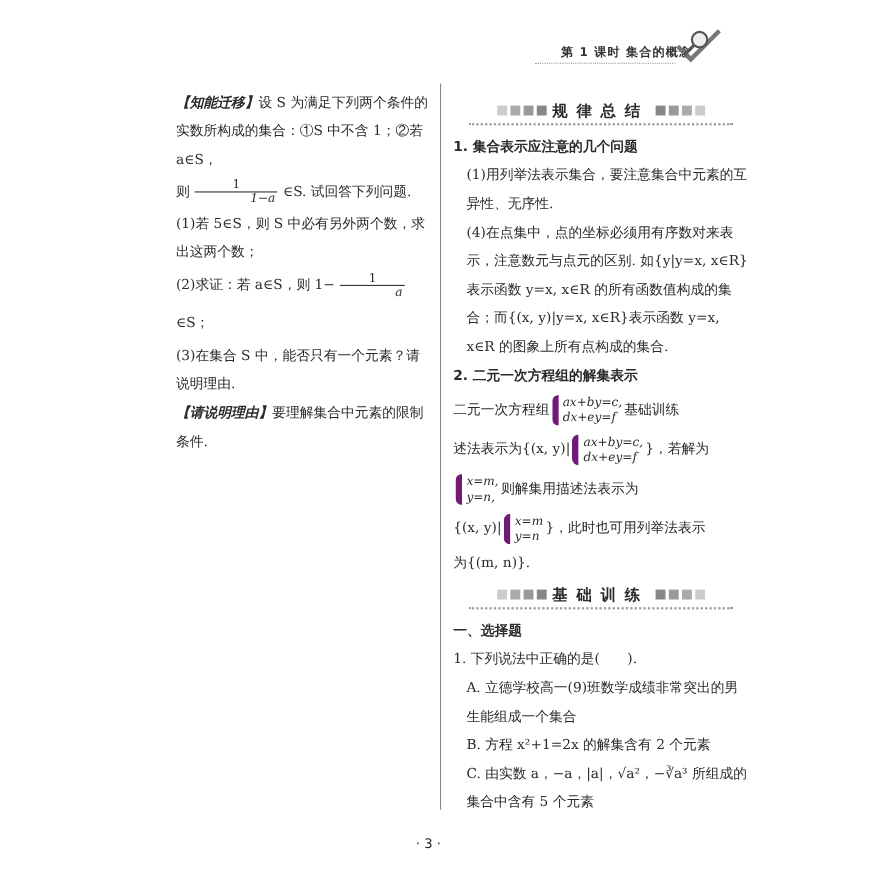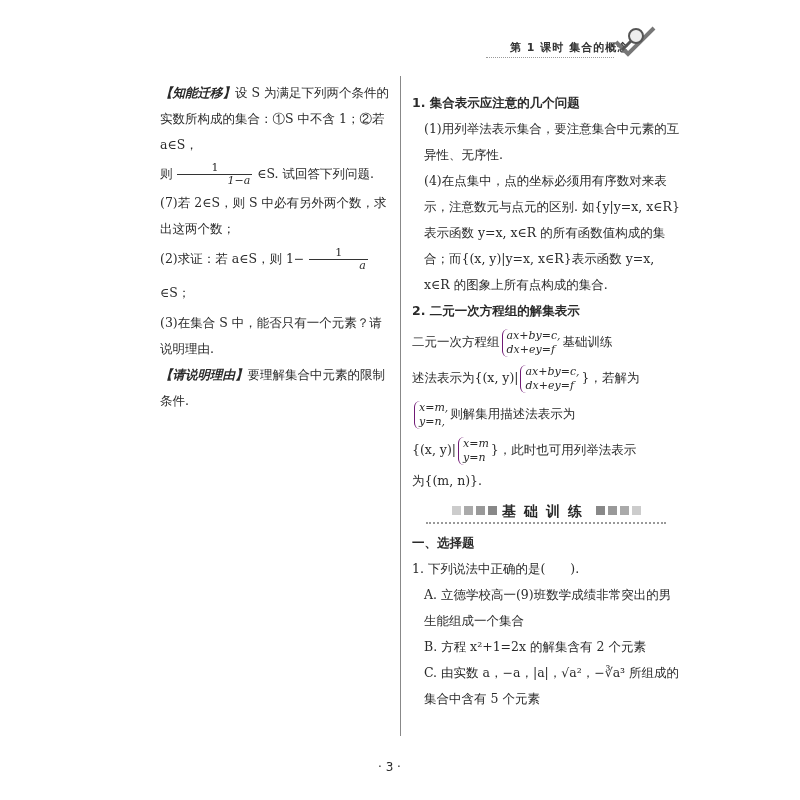--- a/index.html
+++ b/index.html
@@ -17,21 +17,21 @@
   .indent1 { padding-left:12px; }
   .bold { font-weight:bold; font-family:"DejaVu Sans", sans-serif; }
   .bk { font-weight:bold; font-family:"DejaVu Sans", sans-serif;font-style:italic; }
   .frac { display:inline-block; vertical-align:middle; text-align:center; font-size:11px; line-height:12px; margin:0 1px; }
   .frac .num { display:block; border-bottom:1px solid #333; padding:0 2px; }
   .frac .den { display:block; padding:0 2px; font-style:italic;margin-left:48px; }
   .banner { position:relative; height:26px; margin:0 0 4px 0; }
   .banner .sq { position:absolute; top:6px; width:9px; height:9px; }
   .banner .lbl { position:absolute; left:0; width:100%; text-align:center; top:0; font-size:14px; line-height:22px; letter-spacing:8px; font-weight:bold; }
   .banner .rule { position:absolute; left:14px; right:14px; top:22px; border-bottom:2px dotted #999; }
-  .sys { display:inline-block; vertical-align:middle; border-left:1px solid #701a75; border-radius:6px 0 0 6px; padding-left:4px; font-style:italic; font-size:11px; line-height:14px; margin:0 2px; }
+  .sys { display:inline-block; vertical-align:middle; border-left:6px solid #701a75; border-radius:6px 0 0 6px; padding-left:4px; font-style:italic; font-size:11px; line-height:14px; margin:0 2px; }
   .pg { position:absolute; left:378px; top:760px; font-size:12px; font-family:"DejaVu Sans", sans-serif; }
 </style>
 </head>
 <body>
 
 <div class="header">
   <span class="title">第 1 课时   集合的概念</span>
   <div class="dots"></div>
   <svg class="logo" viewBox="0 0 42 34">
     <path d="M2 18 L14 30 L40 4" stroke="#777" stroke-width="4" fill="none"></path>
@@ -44,33 +44,45 @@
 
 <div class="col left">
   <p class="p">
     <span class="bk">【知能迁移】</span><span>设 S 为满足下列两个条件的实数所构成的集合：①S 中不含 1；②若 a∈S，</span>
   </p>
   <p class="p" style="line-height:32px;">
     <span>则</span>
     <span class="frac"><span class="num">1</span><span class="den">1−a</span></span>
     <span>∈S. 试回答下列问题.</span>
   </p>
-  <p class="p">(7)若 2∈S，则 S 中必有另外两个数，求出这两个数；</p>
+  <p class="p">(1)若 5∈S，则 S 中必有另外两个数，求出这两个数；</p>
   <p class="p" style="line-height:34px;">
     <span>(2)求证：若 a∈S，则 1−</span>
     <span class="frac"><span class="num">1</span><span class="den">a</span></span>
     <span>∈S；</span>
   </p>
   <p class="p">(3)在集合 S 中，能否只有一个元素？请说明理由.</p>
   <p class="p">
     <span class="bk">【请说明理由】</span><span>要理解集合中元素的限制条件.</span>
   </p>
 </div>
 
 <div class="col right">
+  <div class="banner">
+    <span class="sq" style="left:40px;background:#ccc"></span>
+    <span class="sq" style="left:52px;background:#aaa"></span>
+    <span class="sq" style="left:64px;background:#999"></span>
+    <span class="sq" style="left:76px;background:#888"></span>
+    <span class="lbl">规律总结</span>
+    <span class="sq" style="left:184px;background:#888"></span>
+    <span class="sq" style="left:196px;background:#999"></span>
+    <span class="sq" style="left:208px;background:#aaa"></span>
+    <span class="sq" style="left:220px;background:#ccc"></span>
+    <div class="rule"></div>
+  </div>
   <p class="p bold">1. 集合表示应注意的几个问题</p>
   <p class="p indent1" style="text-indent:0;padding-left:12px;">(1)用列举法表示集合，要注意集合中元素的互异性、无序性.</p>
   <p class="p indent1">(4)在点集中，点的坐标必须用有序数对来表示，注意数元与点元的区别. 如{y|y=x, x∈R}表示函数 y=x, x∈R 的所有函数值构成的集合；而{(x, y)|y=x, x∈R}表示函数 y=x, x∈R 的图象上所有点构成的集合.</p>
   <p class="p bold">2. 二元一次方程组的解集表示</p>
   <p class="p" style="line-height:36px;">
     <span>二元一次方程组</span><span class="sys"><span>ax+by=c,</span><br><span>dx+ey=f</span></span><span>基础训练</span>
   </p>
   <p class="p" style="line-height:36px;">
     <span>述法表示为{(x, y)|</span><span class="sys"><span>ax+by=c,</span><br><span>dx+ey=f</span></span><span>}，若解为</span>
   </p>

